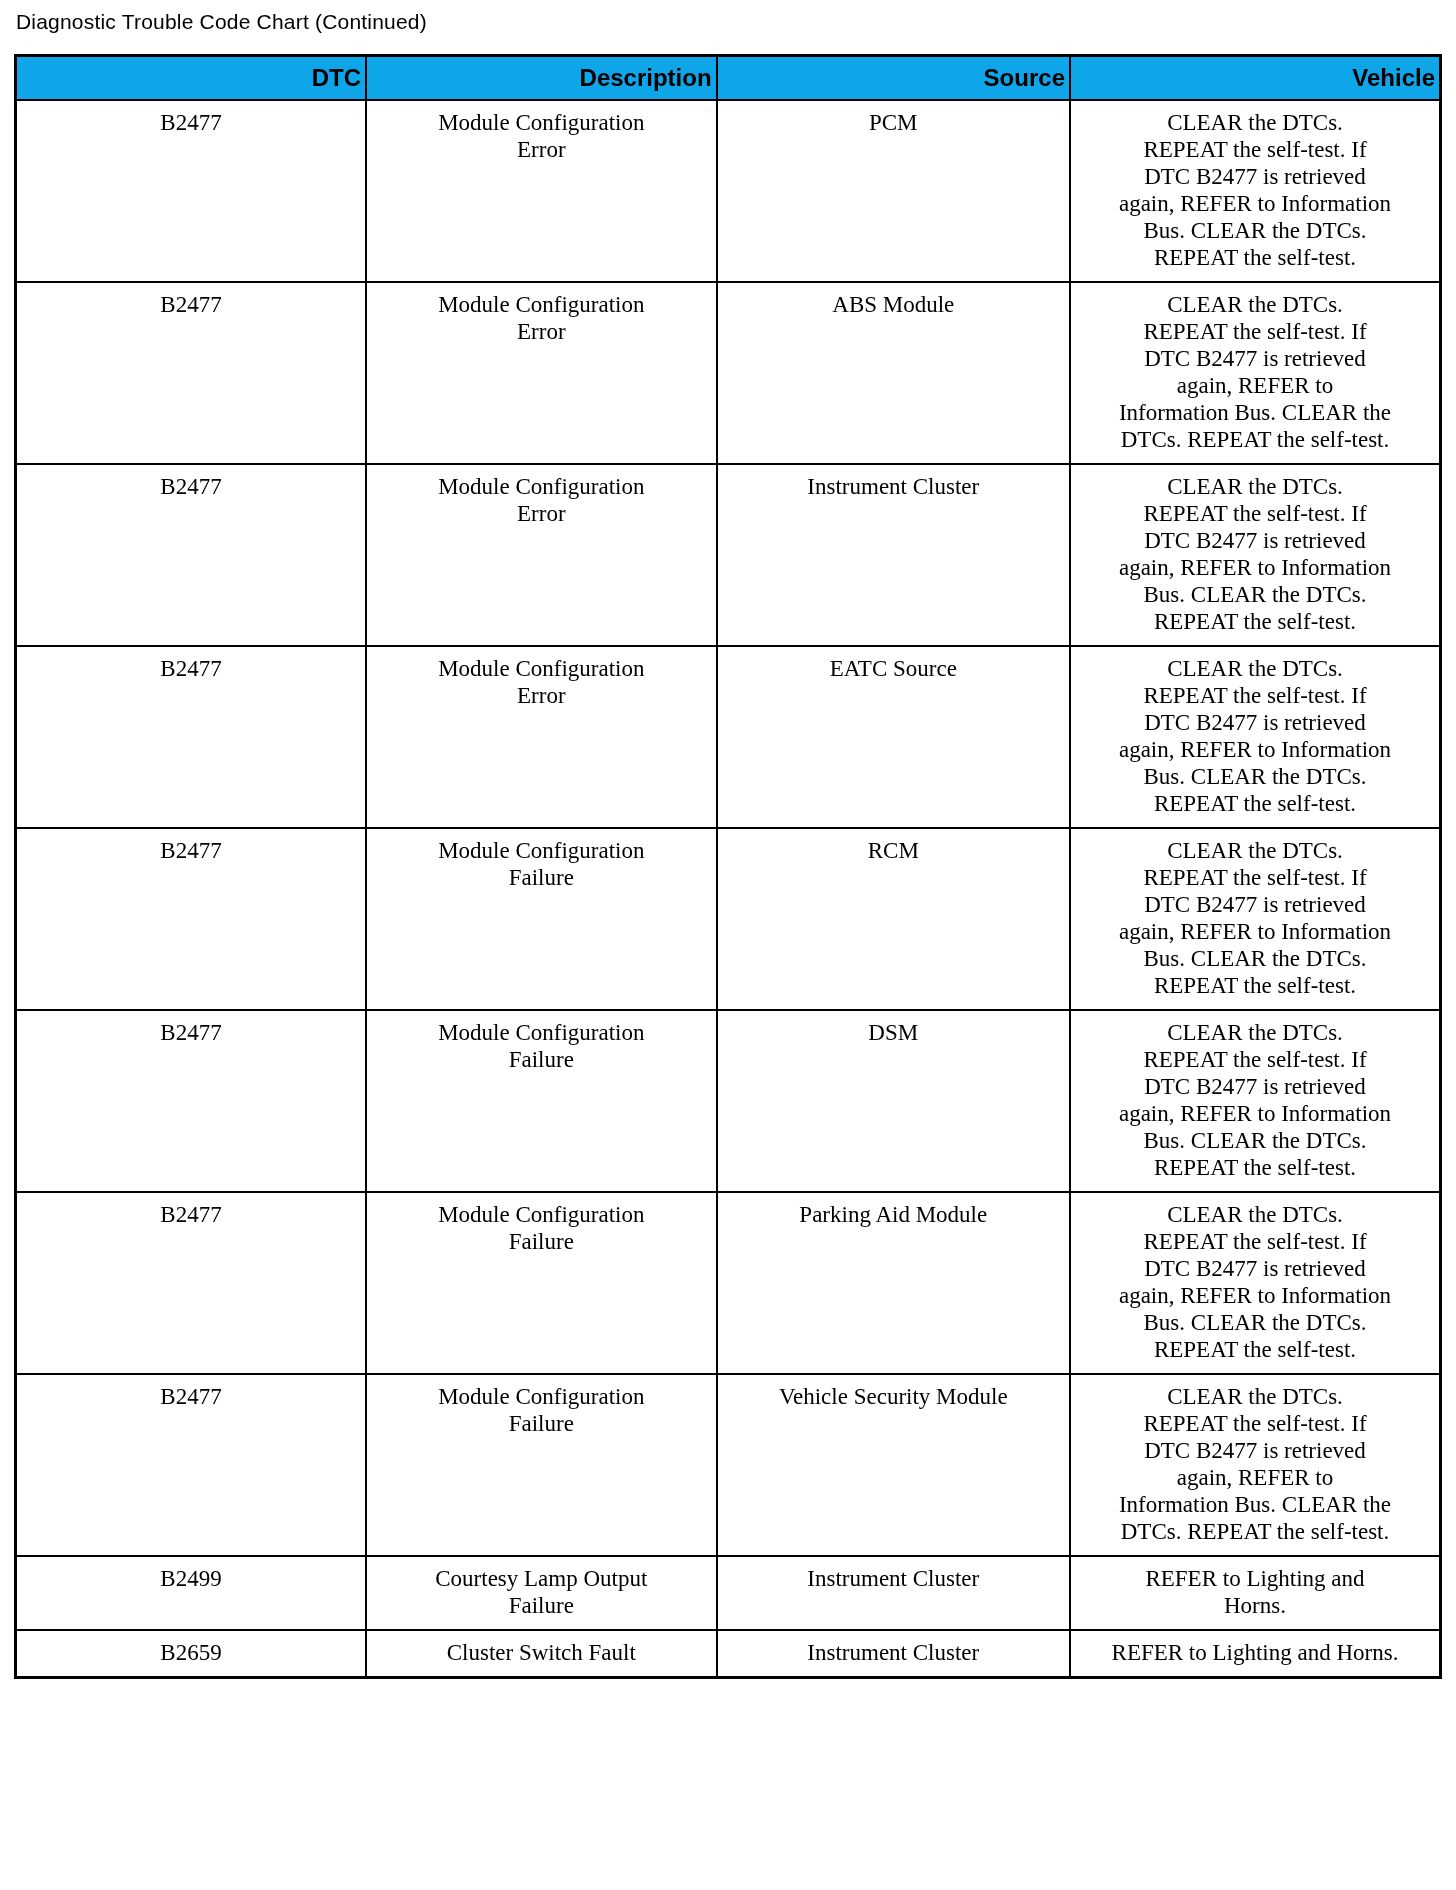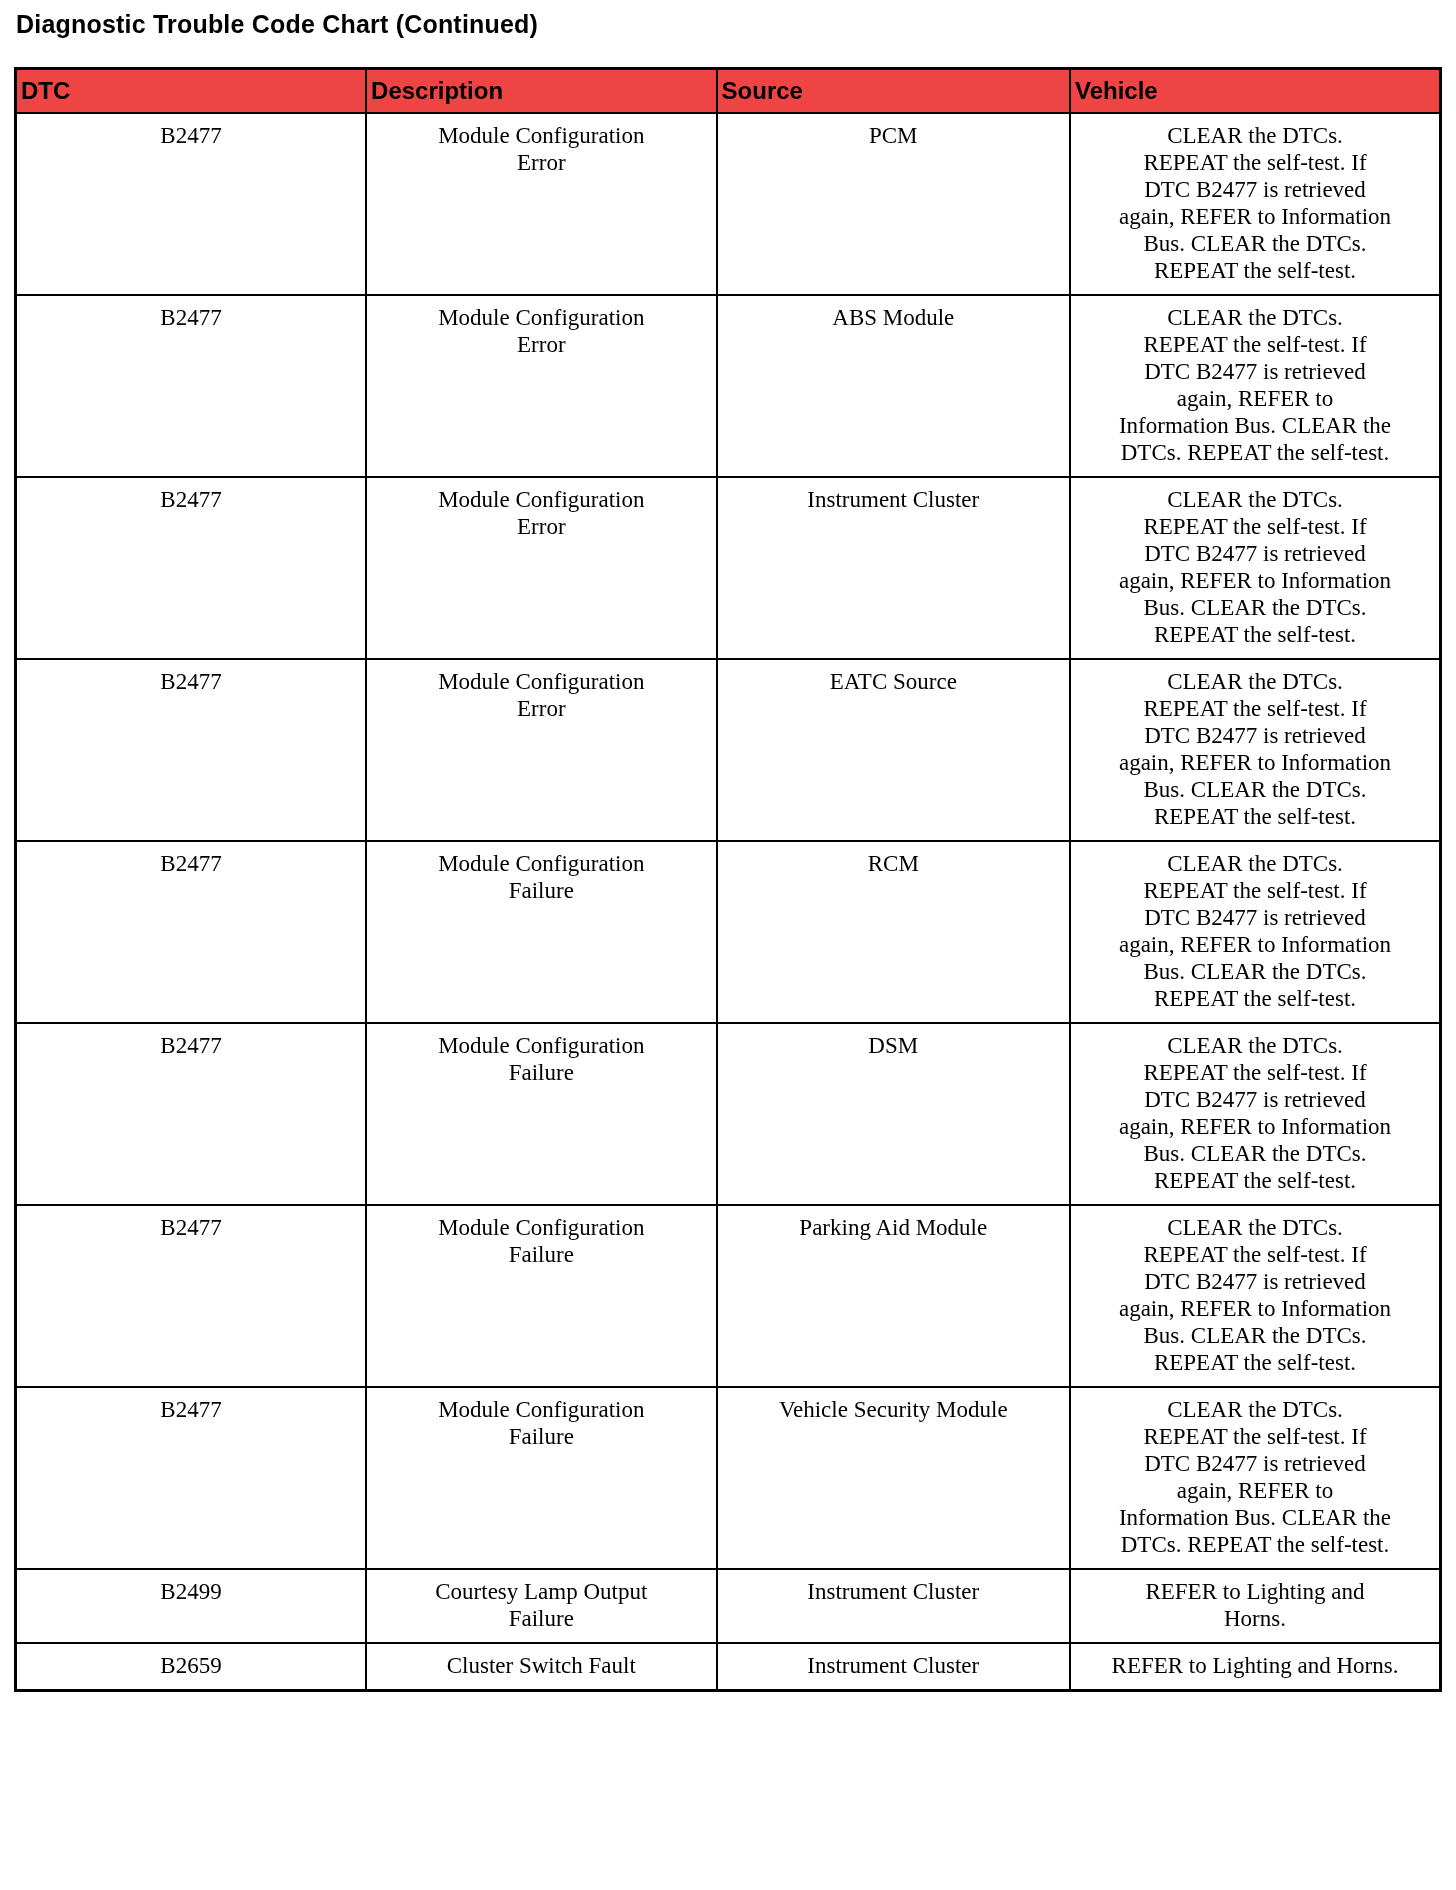--- a/index.html
+++ b/index.html
@@ -11,45 +11,45 @@
   .page {
     width: 1456px;
     min-height: 1890px;
     box-sizing: border-box;
     padding: 8px 14px 20px 14px;
     background: #ffffff;
     font-family: "Liberation Serif", serif;
   }
   .page-title {
     font-family: "Liberation Sans", sans-serif;
-    font-weight: bold;
-    font-size: 25px;
-    margin: 2px 0 28px 2px;
+    font-weight: normal;
+    font-size: 21px;
+    margin: 2px 0 20px 2px;
     letter-spacing: 0.2px;
   }
   table.dtc-table {
     width: 100%;
     border-collapse: collapse;
     table-layout: fixed;
     border: 3px solid #000000;
   }
   table.dtc-table th,
   table.dtc-table td {
     border: 2px solid #000000;
     vertical-align: top;
     white-space: pre-line;
     word-wrap: break-word;
   }
   table.dtc-table th {
     font-family: "Liberation Sans", sans-serif;
     font-weight: bold;
     font-size: 24px;
-    text-align: left;
+    text-align: right;
     padding: 7px 4px;
-    background: #ef4444;
+    background: #0ea5e9;
   }
   table.dtc-table td {
     font-family: "Liberation Serif", serif;
     font-size: 23px;
     line-height: 27px;
     padding: 8px 6px 10px 6px;
   }
   td.col-center {
     text-align: center;
   }

